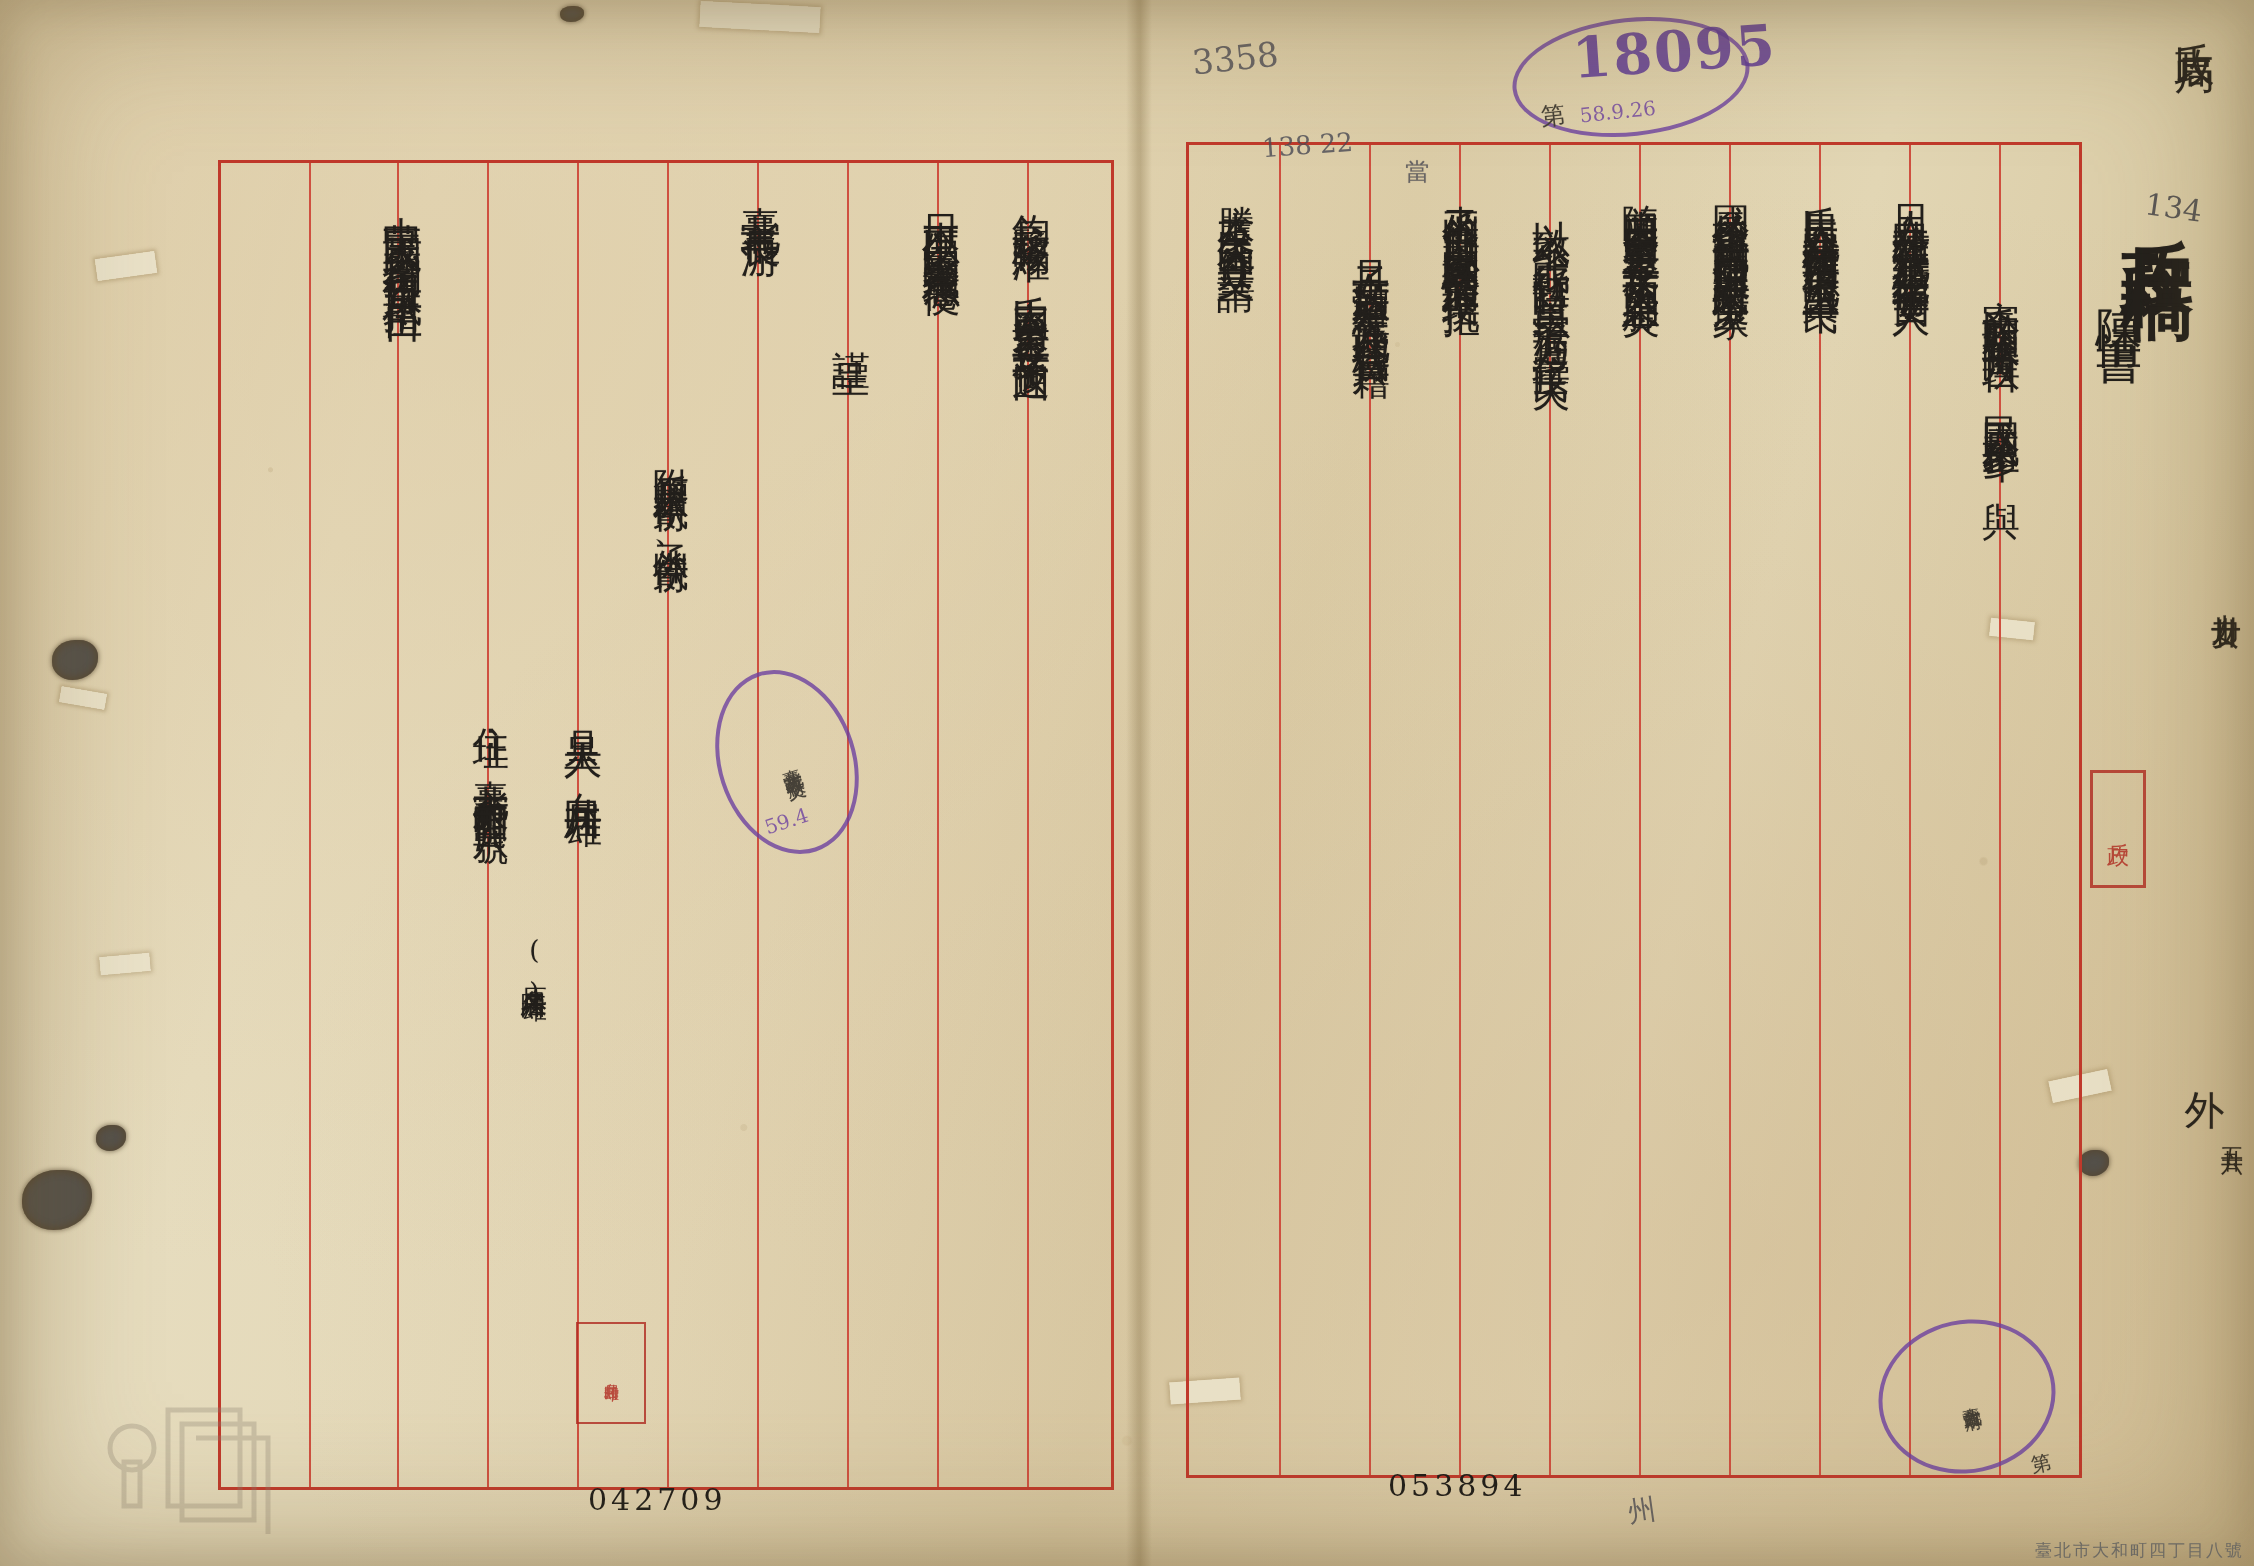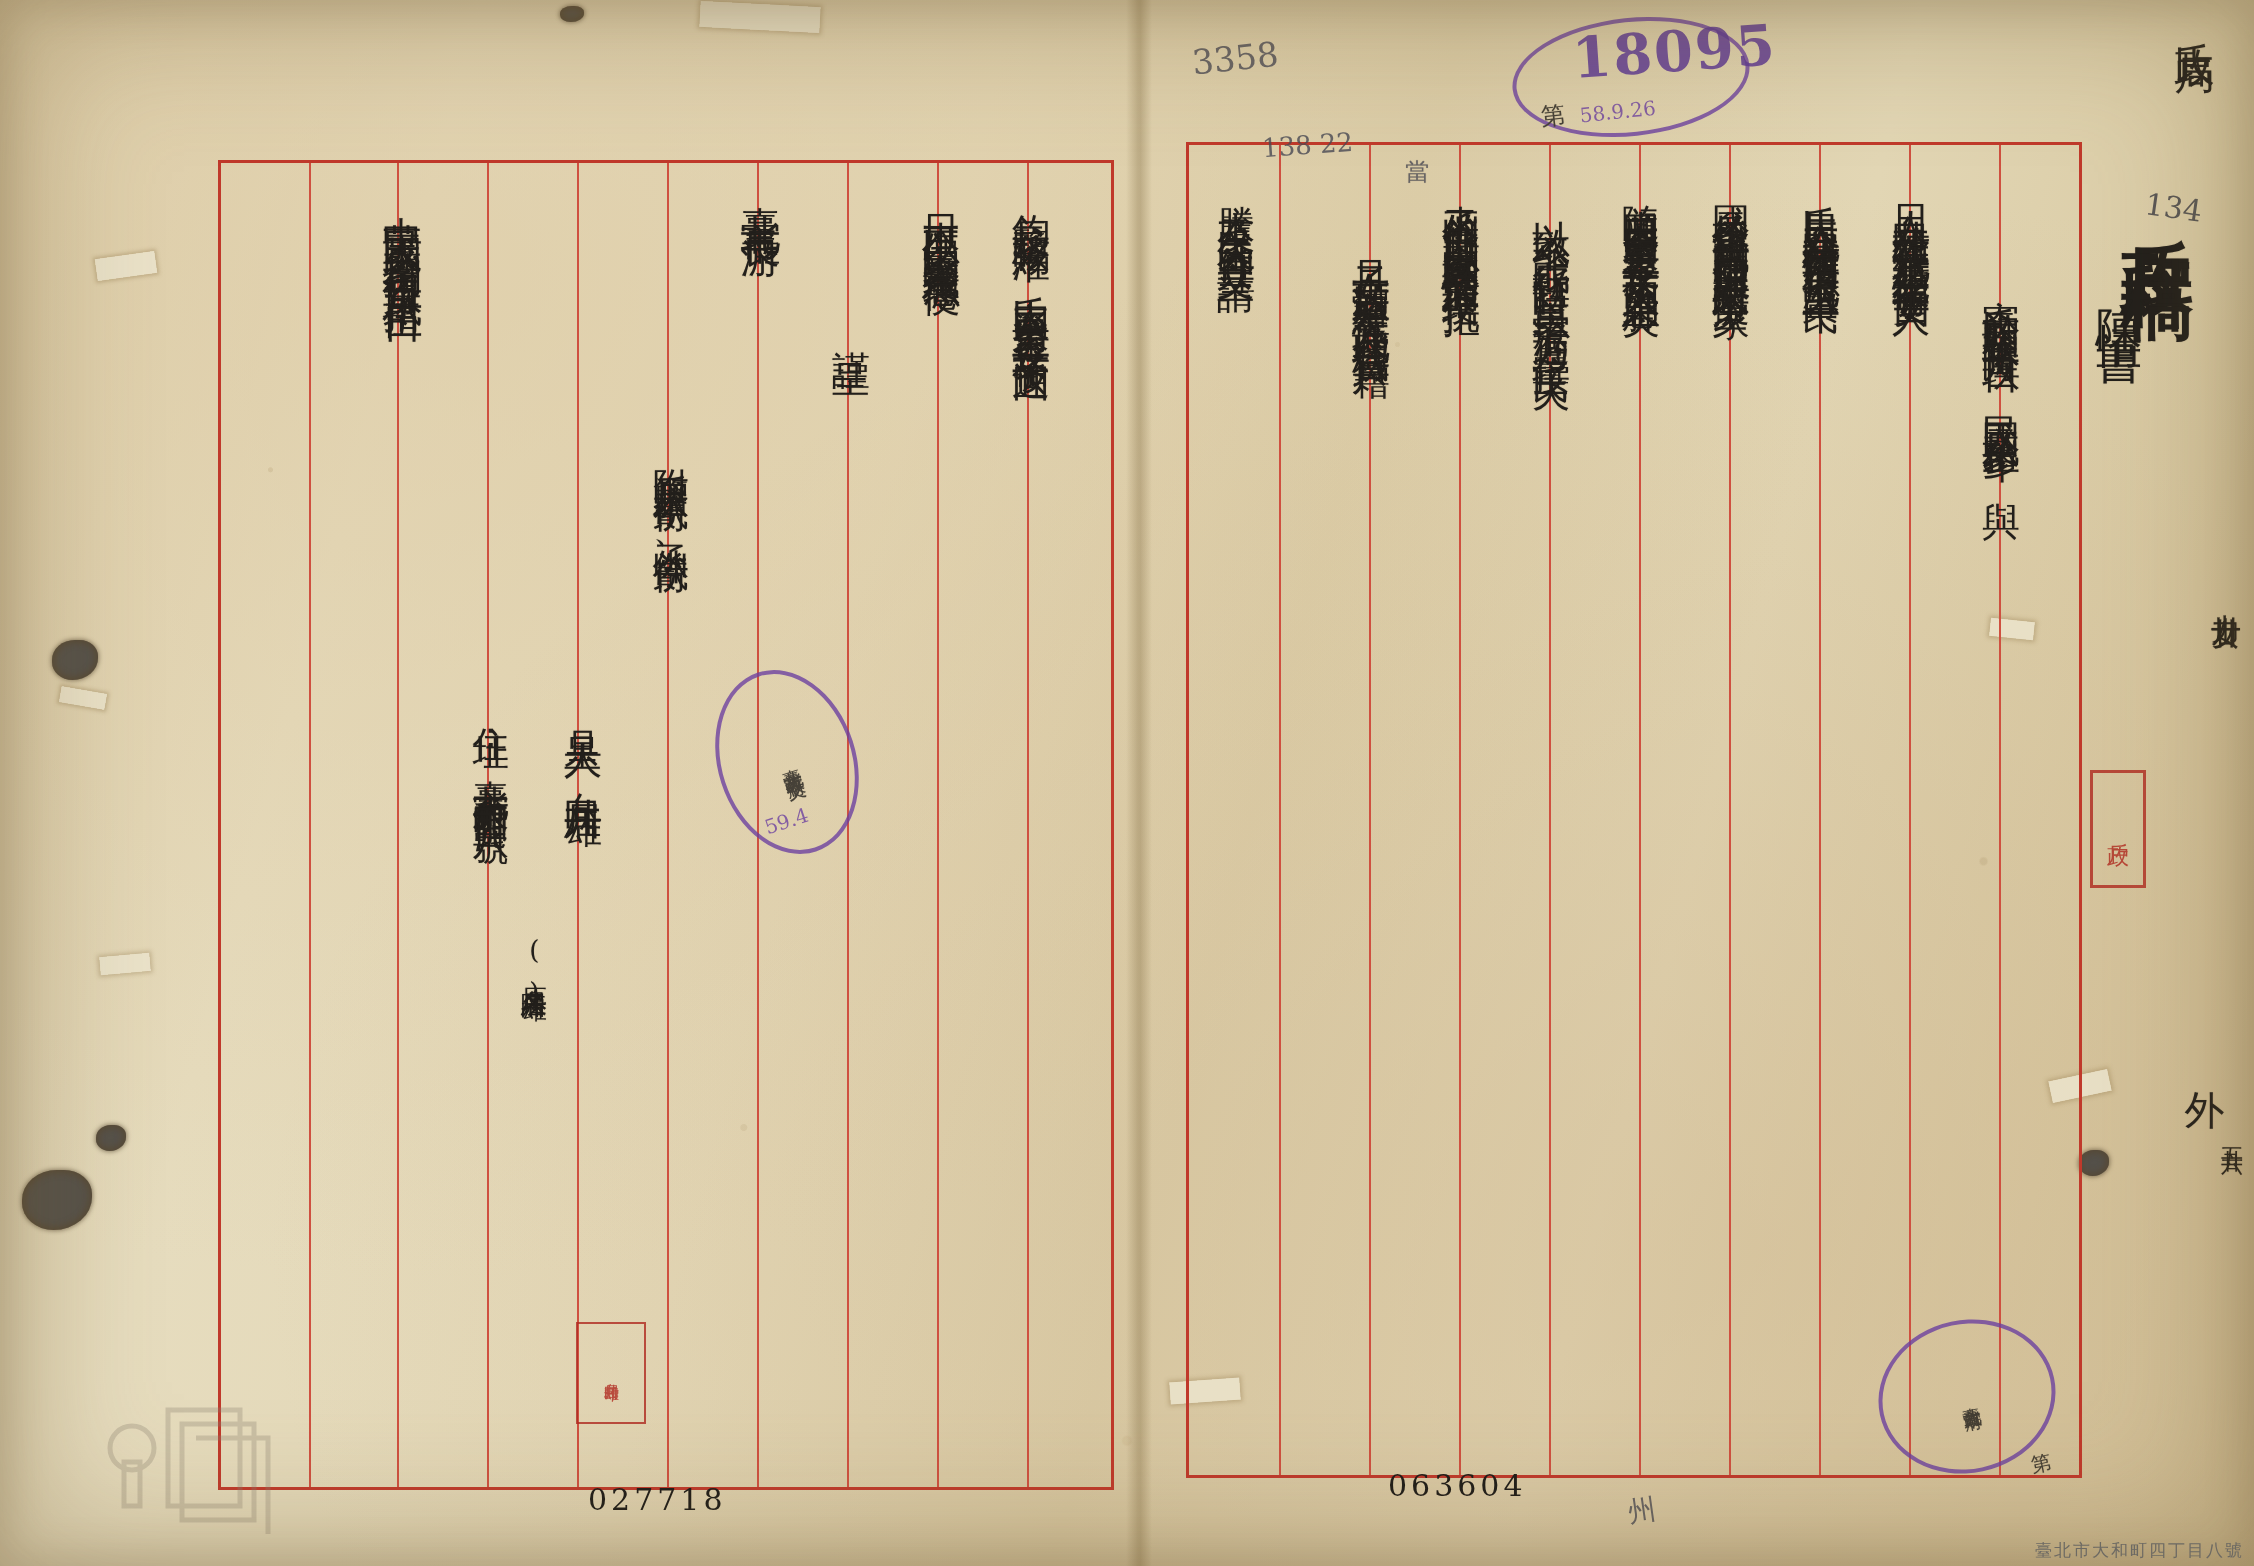--- a/index.html
+++ b/index.html
@@ -182,22 +182,22 @@
   <div class="stamp-oval" style="left:718px;top:668px;width:130px;height:180px;transform:rotate(-18deg);">
     <span class="vcol" style="font-size:19px;letter-spacing:2px;">臺北市政府收文</span>
     <span style="position:absolute;bottom:22px;left:24px;font-size:20px;">59.4</span>
   </div>
 
   <div class="stamp-oval" style="left:1878px;top:1320px;width:170px;height:145px;transform:rotate(-12deg);">
     <span class="vcol" style="font-size:18px;letter-spacing:1px;">臺北市政府</span>
     <span class="vcol" style="position:absolute;right:16px;bottom:16px;font-size:20px;">第</span>
   </div>
 
-  <div class="docnum" style="left:588px;top:1482px;">027718</div>
-  <div class="docnum" style="left:1388px;top:1468px;">063604</div>
+  <div class="docnum" style="left:588px;top:1482px;">042709</div>
+  <div class="docnum" style="left:1388px;top:1468px;">053894</div>
 
   <svg id="logo" viewBox="0 0 190 150">
     <g fill="none" stroke="#8b8170" stroke-width="5">
       <circle cx="42" cy="62" r="22"></circle>
       <rect x="34" y="76" width="16" height="44"></rect>
       <path d="M78 24 L150 24 L150 120 L78 120 Z"></path>
       <path d="M92 38 L164 38 L164 134 L92 134 Z"></path>
       <path d="M106 52 L178 52 L178 148"></path>
     </g>
   </svg>

